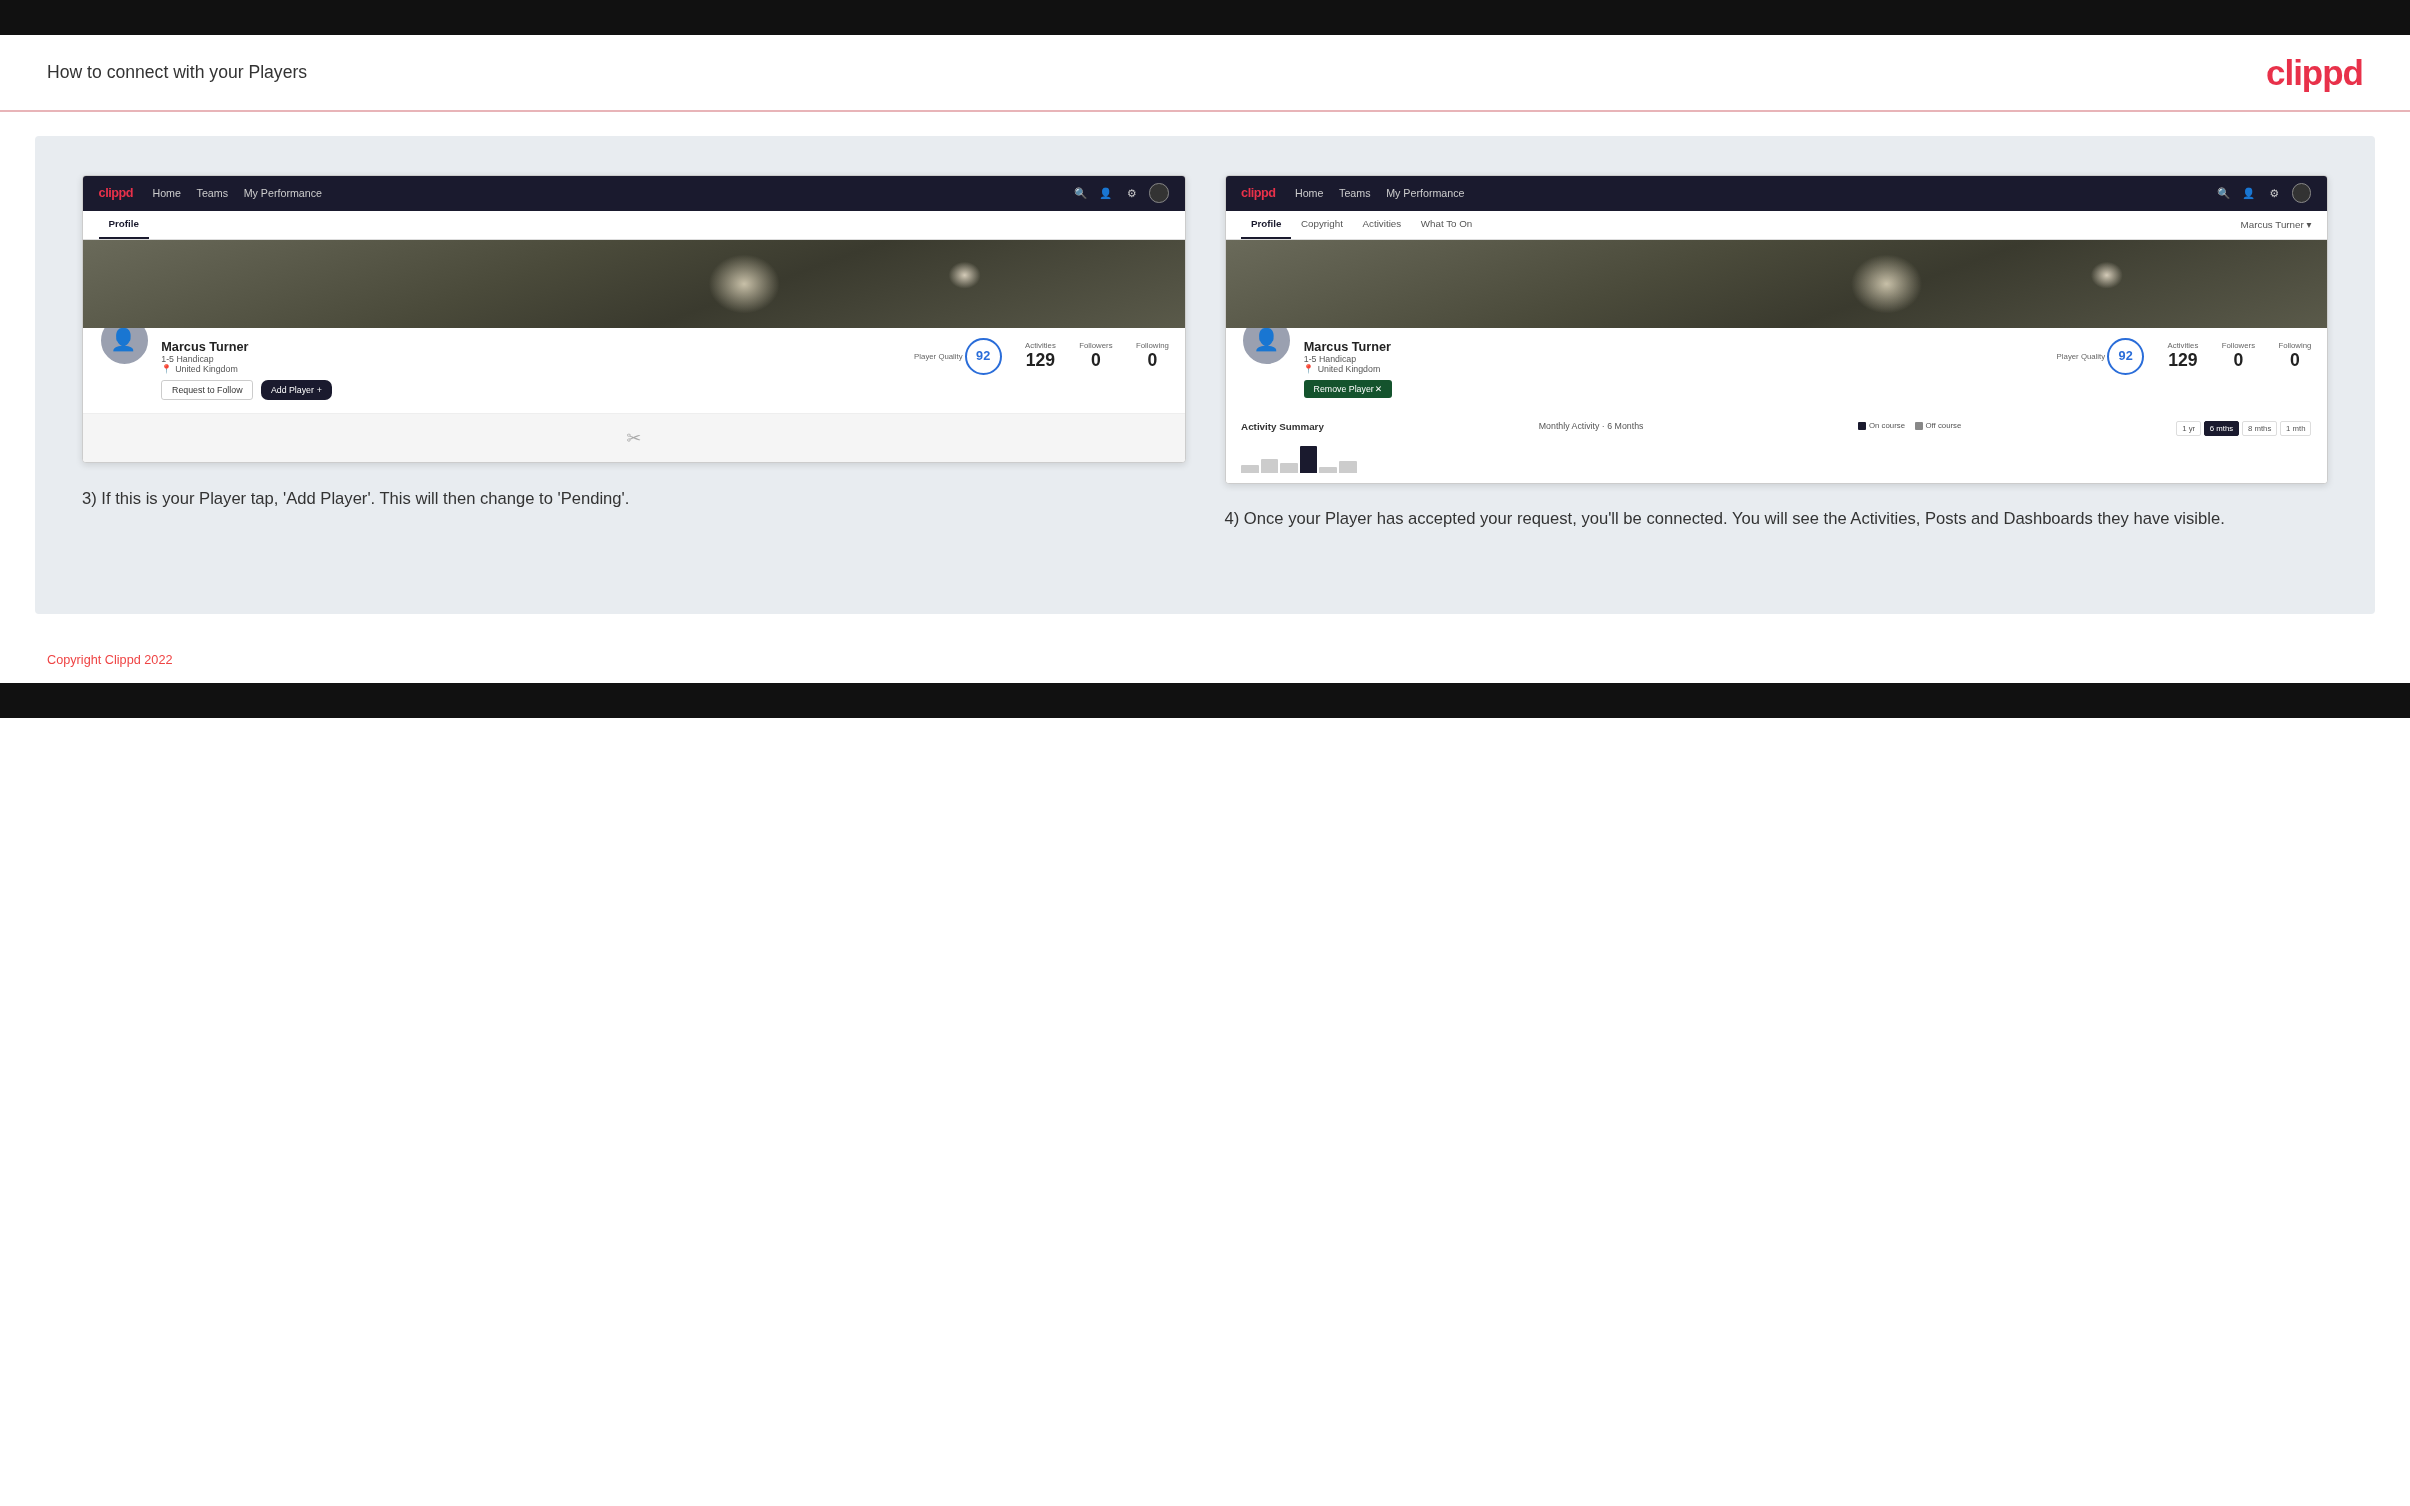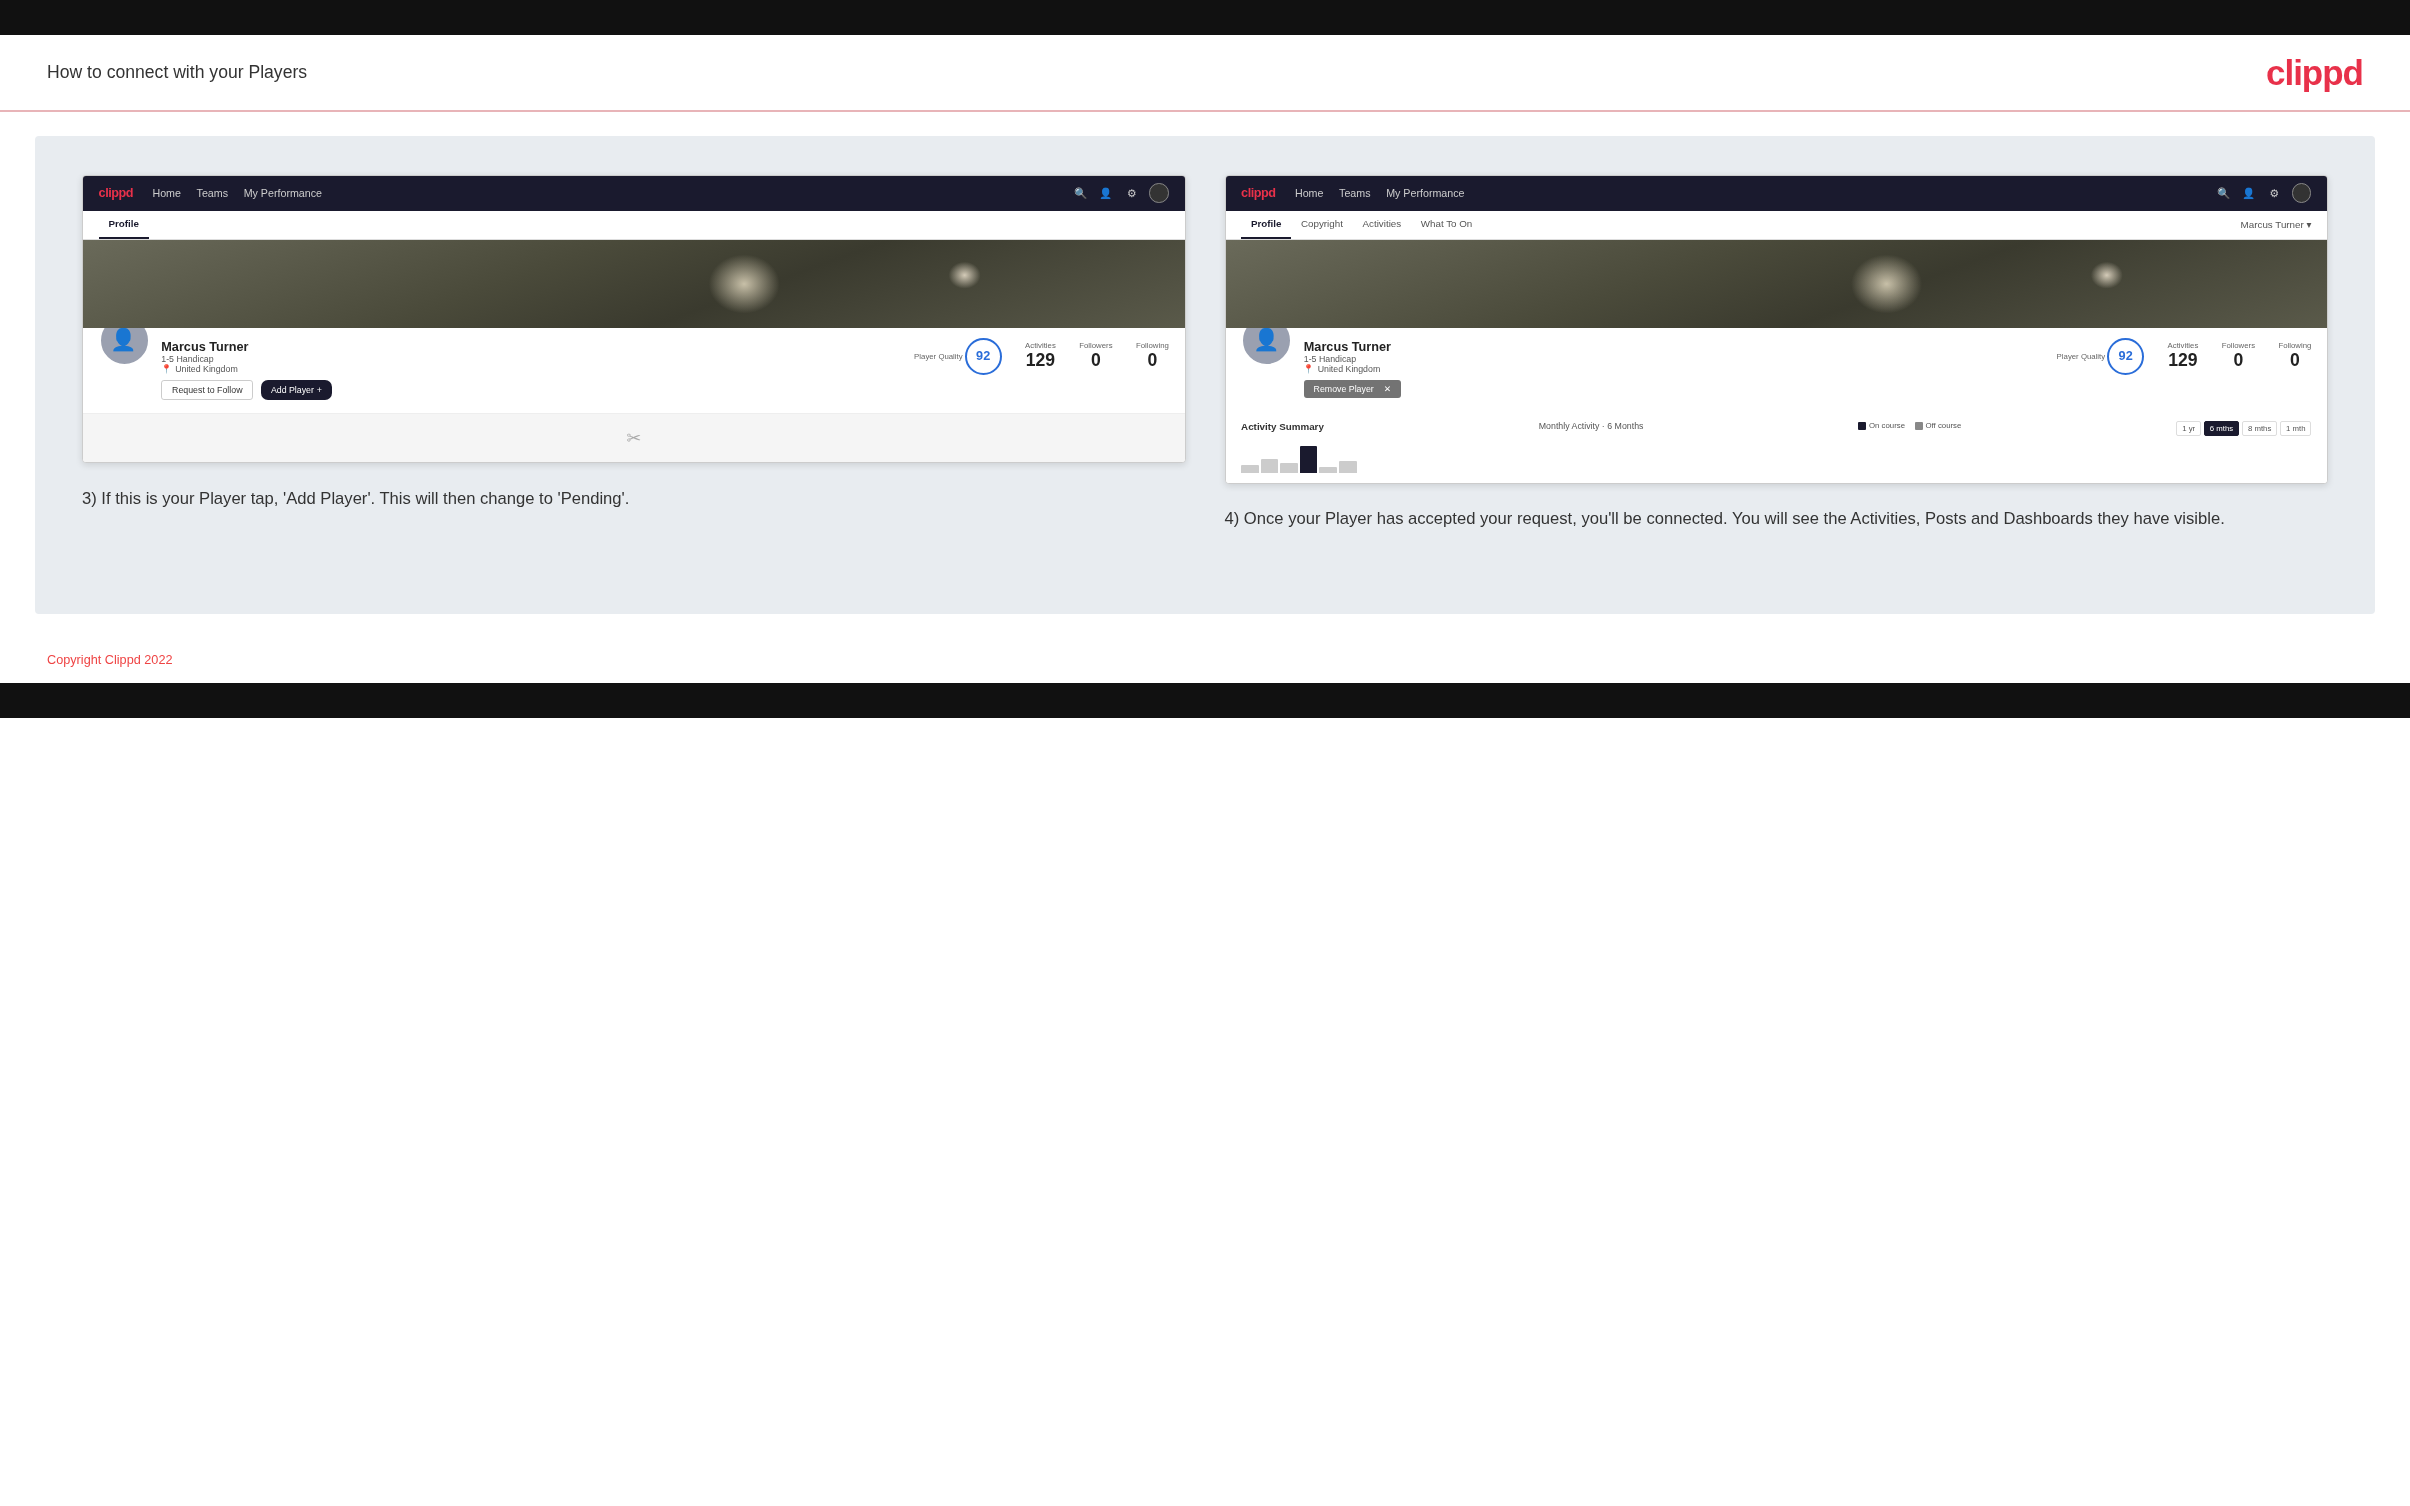--- a/index.html
+++ b/index.html
@@ -222,28 +222,28 @@
       border: none;
       border-radius: 7px;
       cursor: pointer;
       display: flex;
       align-items: center;
       gap: 2.9px;
     }
     .btn-remove-player {
       font-size: 8.8px;
       padding: 3.9px 9.8px;
-      background: #737373;
+      background: #14532d;
       color: #fff;
       border: none;
       border-radius: 2.9px;
       cursor: pointer;
       display: flex;
       align-items: center;
-      gap: 10px;
+      gap: 1px;
     }
 
     
     .stats-row {
       display: flex;
       gap: 23.4px;
       align-items: center;
     }
     .stat-quality {
       display: flex;

